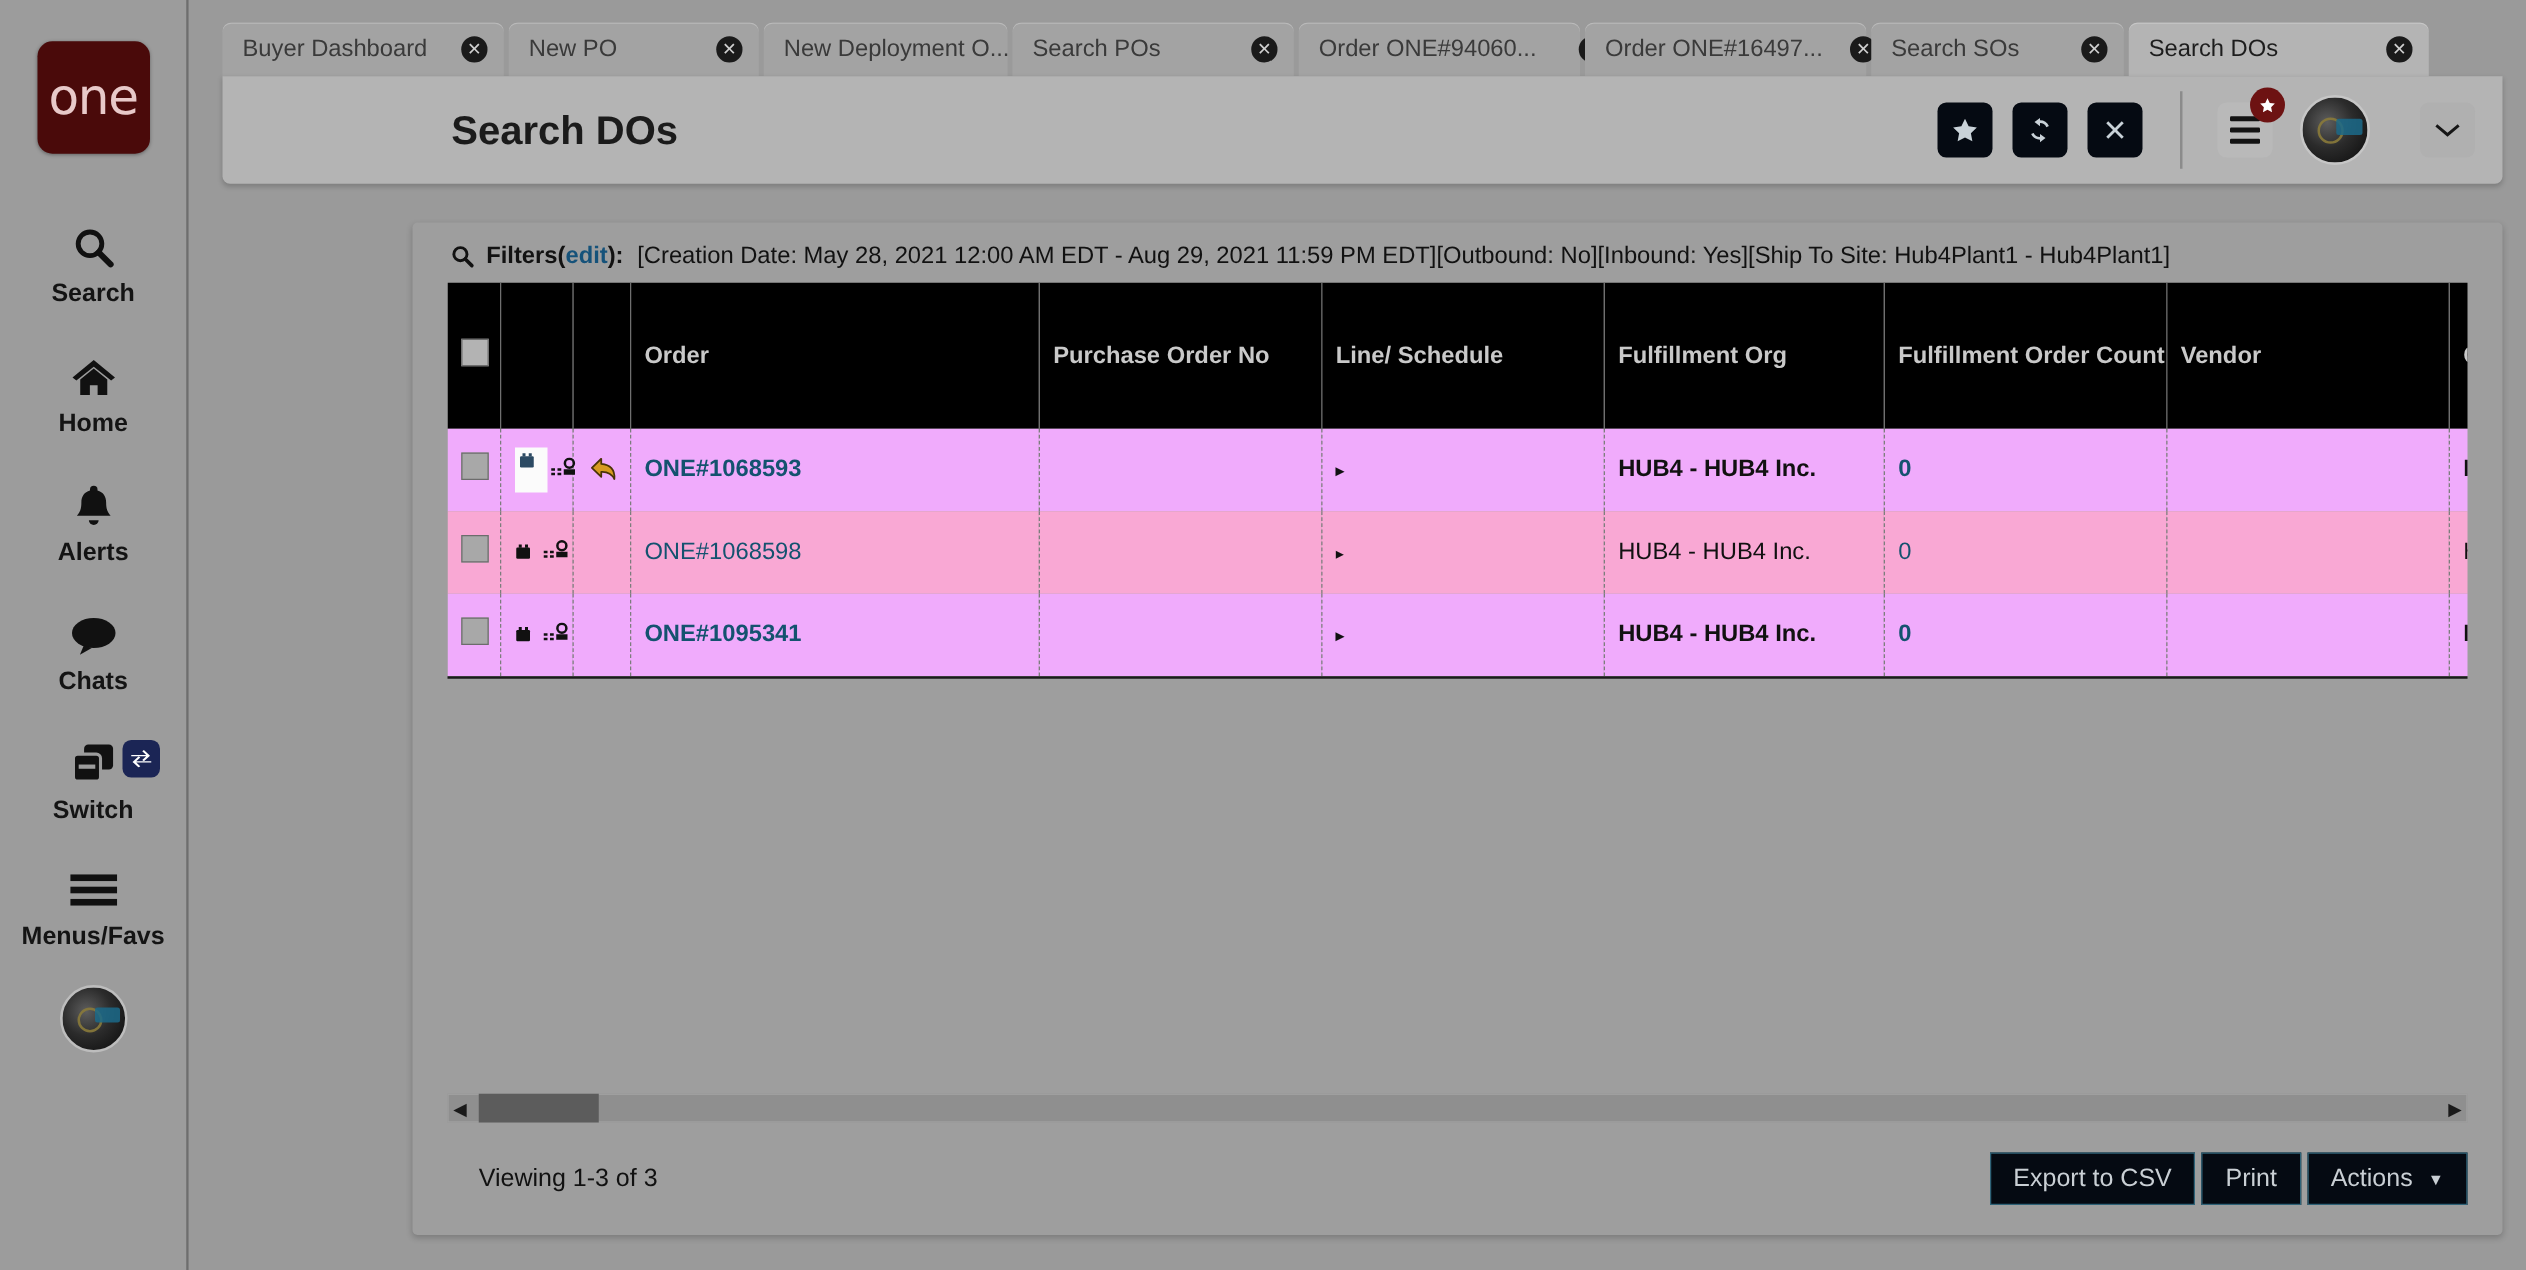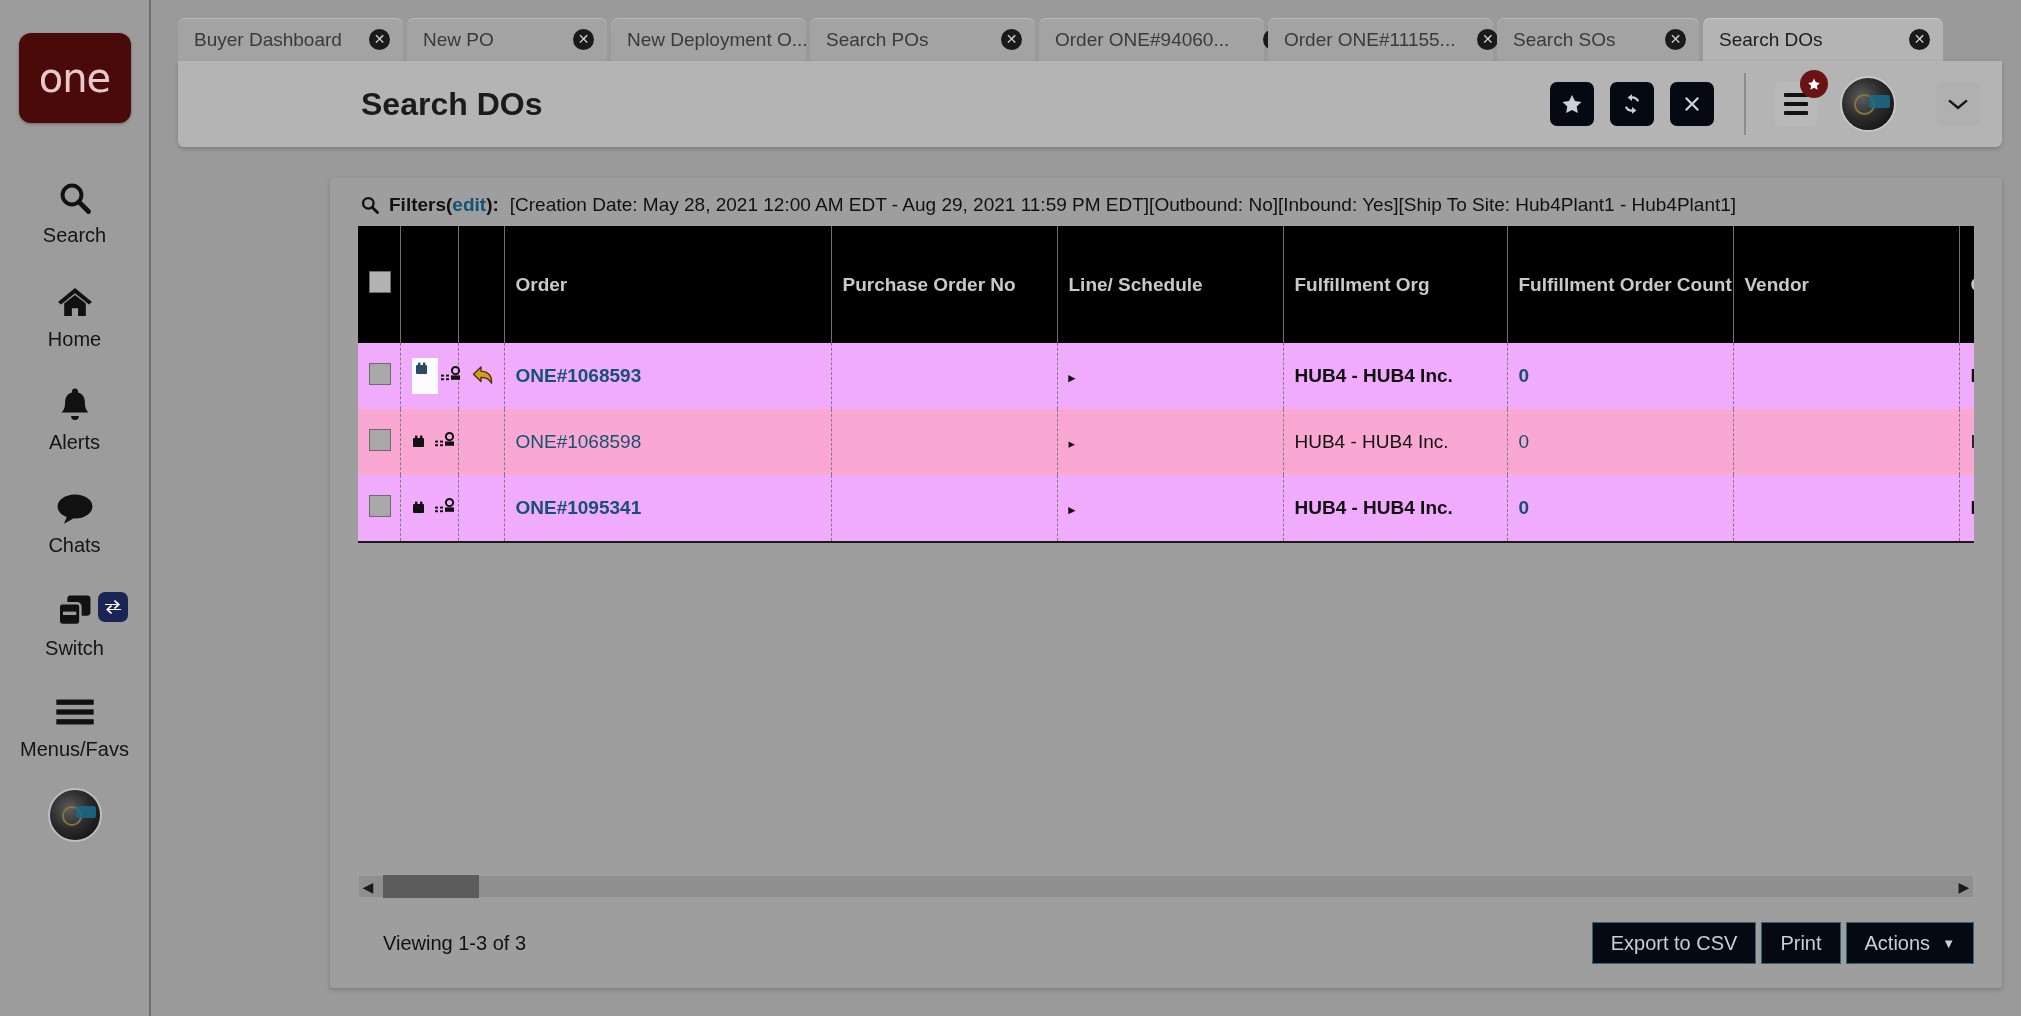--- a/index.html
+++ b/index.html
@@ -17,34 +17,35 @@
   .rail {
     width: 151px; height: 1016px;
     background: #9c9c9c;
     border-right: 2px solid #6e6e6e;
     display: flex; flex-direction: column; align-items: center;
     padding-top: 33px;
     flex: 0 0 151px;
     position: relative;
   }
   .logo {
-    width: 112px; height: 90px; border-radius: 12px;
+    width: 90px; height: 90px; border-radius: 12px;
     background: #4a0a0a;
     display: flex; align-items: center; justify-content: center;
     box-shadow: 0 1px 3px rgba(0,0,0,.35);
   }
   .logo-text {
     color: #e8c9c9; font-size: 40px; letter-spacing: -1px;
     font-family: "DejaVu Sans", sans-serif; line-height: 1;
   }
   .rail-item {
     width: 151px;
     display: flex; flex-direction: column; align-items: center;
     color: #111;
     position: relative;
+    font-weight: bold;
   }
   .rail-item .ricon { height: 46px; display:flex; align-items:center; justify-content:center; }
   .rail-item .rlabel { font-size: 20px; color: #141414; margin-top: 3px; line-height: 1.1; }
   .rail-item.s-search { margin-top: 52px; }
   .rail-item.s-home { margin-top: 33px; }
   .rail-item.s-problems { margin-top: 33px; }
   .rail-item.s-alerts { margin-top: 32px; }
   .rail-item.s-chats { margin-top: 32px; }
   .rail-item.s-switch { margin-top: 32px; }
   .rail-item.s-menus { margin-top: 30px; }
@@ -346,21 +347,21 @@
       </div>
       <div class="tab w4">
         <span class="tlabel">Search POs</span>
         <span class="tab-close">✕</span>
       </div>
       <div class="tab w5">
         <span class="tlabel">Order ONE#94060...</span>
         <span class="tab-close">✕</span>
       </div>
       <div class="tab w6">
-        <span class="tlabel">Order ONE#11155...</span>
+        <span class="tlabel">Order ONE#16497...</span>
         <span class="tab-close">✕</span>
       </div>
       <div class="tab w7">
         <span class="tlabel">Search SOs</span>
         <span class="tab-close">✕</span>
       </div>
       <div class="tab w8 active">
         <span class="tlabel">Search DOs</span>
         <span class="tab-close">✕</span>
       </div>

